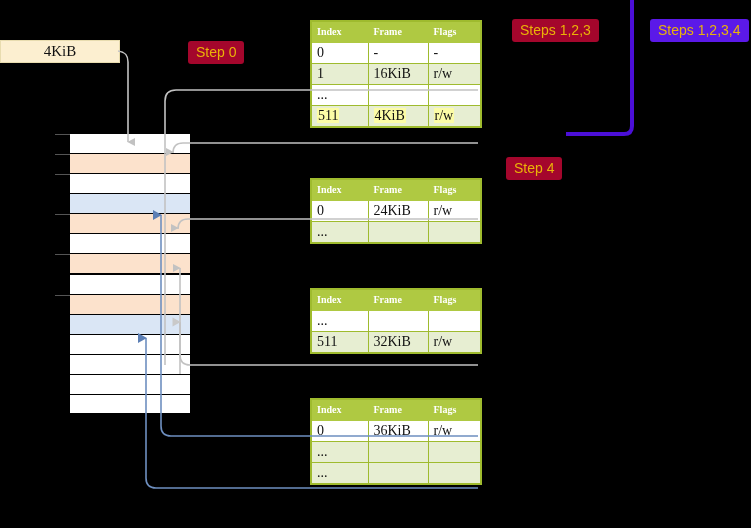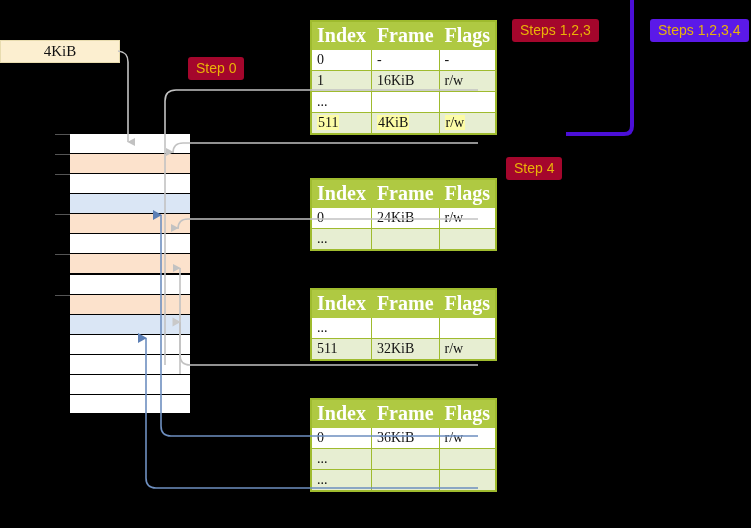--- a/index.html
+++ b/index.html
@@ -7,21 +7,21 @@
        font-family:"Liberation Serif", serif;}
   .stage{position:absolute;inset:0;}
 
   
   .badge{position:absolute;color:#eab308;font-size:14px;line-height:1;
          padding:4px 8px 5px 8px;border-radius:3px;white-space:nowrap;
          font-family:Liberation Sans, sans-serif;}
   .badge.red{background:#A4062C;}
   .badge.blue{background:#5B19E8;}
 
-  #badge-step0{left:188px;top:41px;margin-top:16px;}
+  #badge-step0{left:188px;top:41px;}
   #badge-steps123{left:512px;top:19px;}
   #badge-steps1234{left:650px;top:19px;}
   #badge-step4{left:506px;top:157px;}
 
   
   #kib-box{position:absolute;left:0px;top:40px;width:118px;height:21px;
            background:#FCEFD0;border:1px solid #E8DCAF;
            display:flex;align-items:center;justify-content:center;
            font-size:15px;color:#111;}
 
@@ -33,21 +33,21 @@
   .mrow.peach{background:#FCE2CC;}
   .mrow.blue{background:#DAE6F5;}
   .mtick{position:absolute;width:15px;height:0;border-top:1.6px solid #555;left:-15px;}
 
   
   .ptable{position:absolute;border-collapse:collapse;
           border:2px solid #9FBB2E;background:#fff;}
   .ptable td,.ptable th{border:1px solid #9FBB2E;
         font-size:14px;padding:2px 5px;text-align:left;color:#111;
         font-family:"Liberation Serif",serif;height:21px;box-sizing:border-box;}
-  .ptable th{background:#AFC942;color:#fff;font-weight:bold;font-size:20px;
+  .ptable th{background:#AFC942;color:#fff;font-weight:bold;font-size:10px;
              border:1px solid #AFC942;}
   .ptable tr.alt td{background:#E7EED2;}
   .ptable tr td{background:#fff;}
   .ptable tr.alt td{background:#E7EED2;}
   .c-idx{width:57px;}
   .c-frm{width:60px;margin-left:8px;}
   .c-flg{width:53px;}
   .hl{background:#FCFCA6 !important;padding:0 1px;}
 
   #t1{left:310px;top:20px;}

